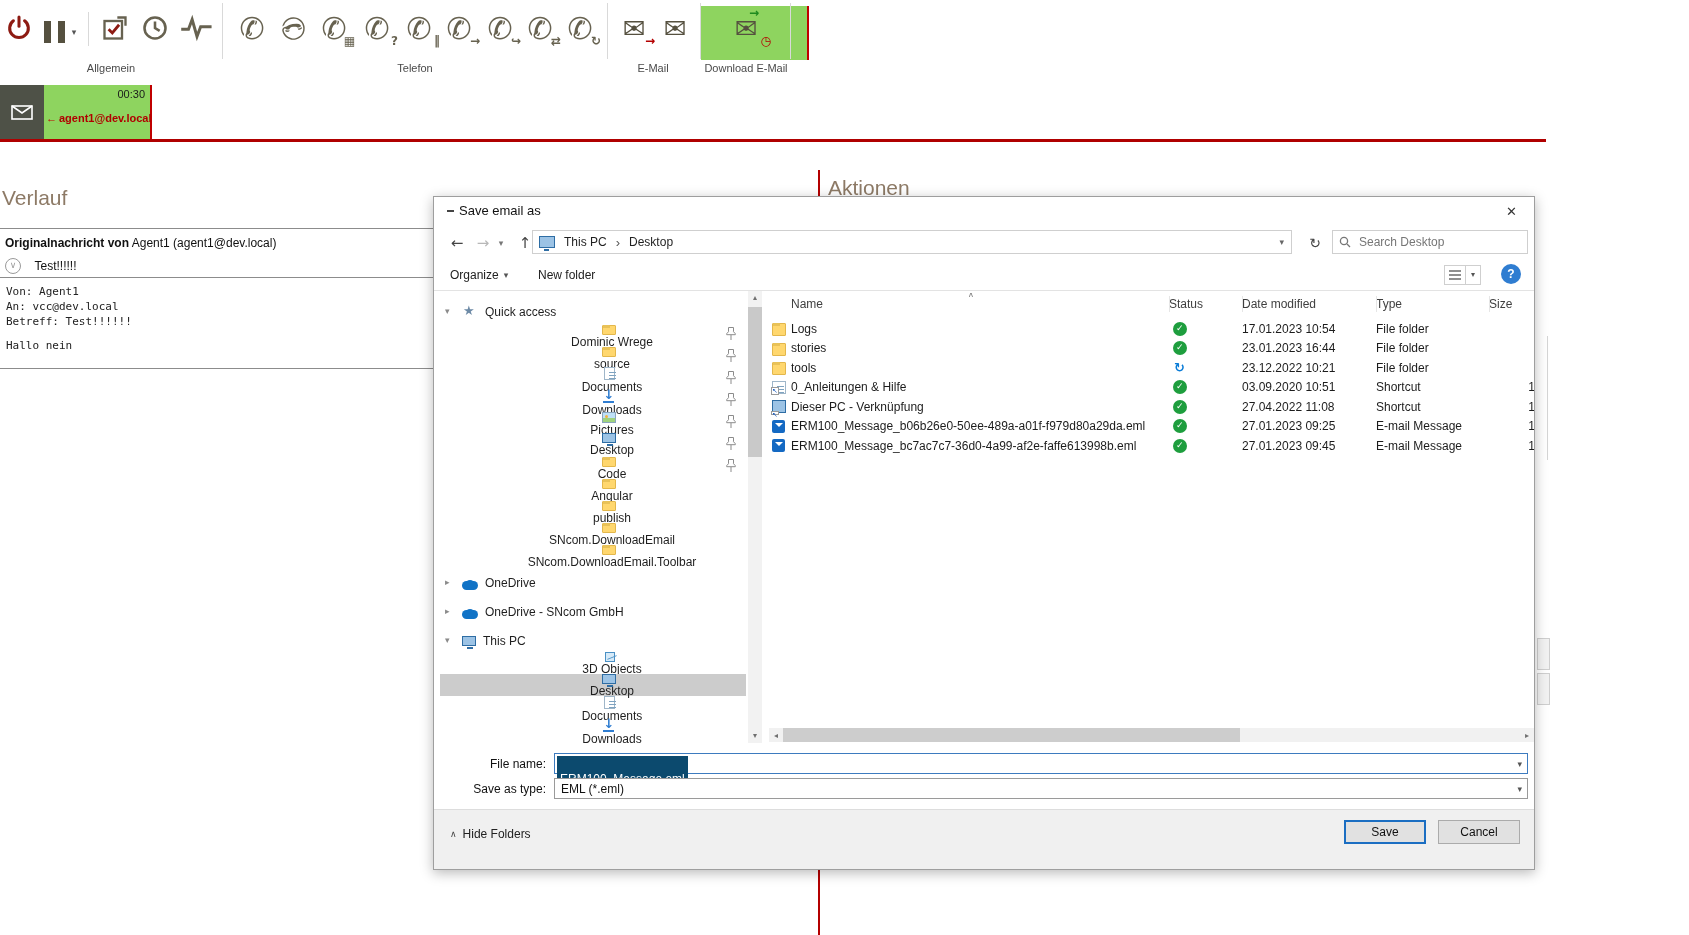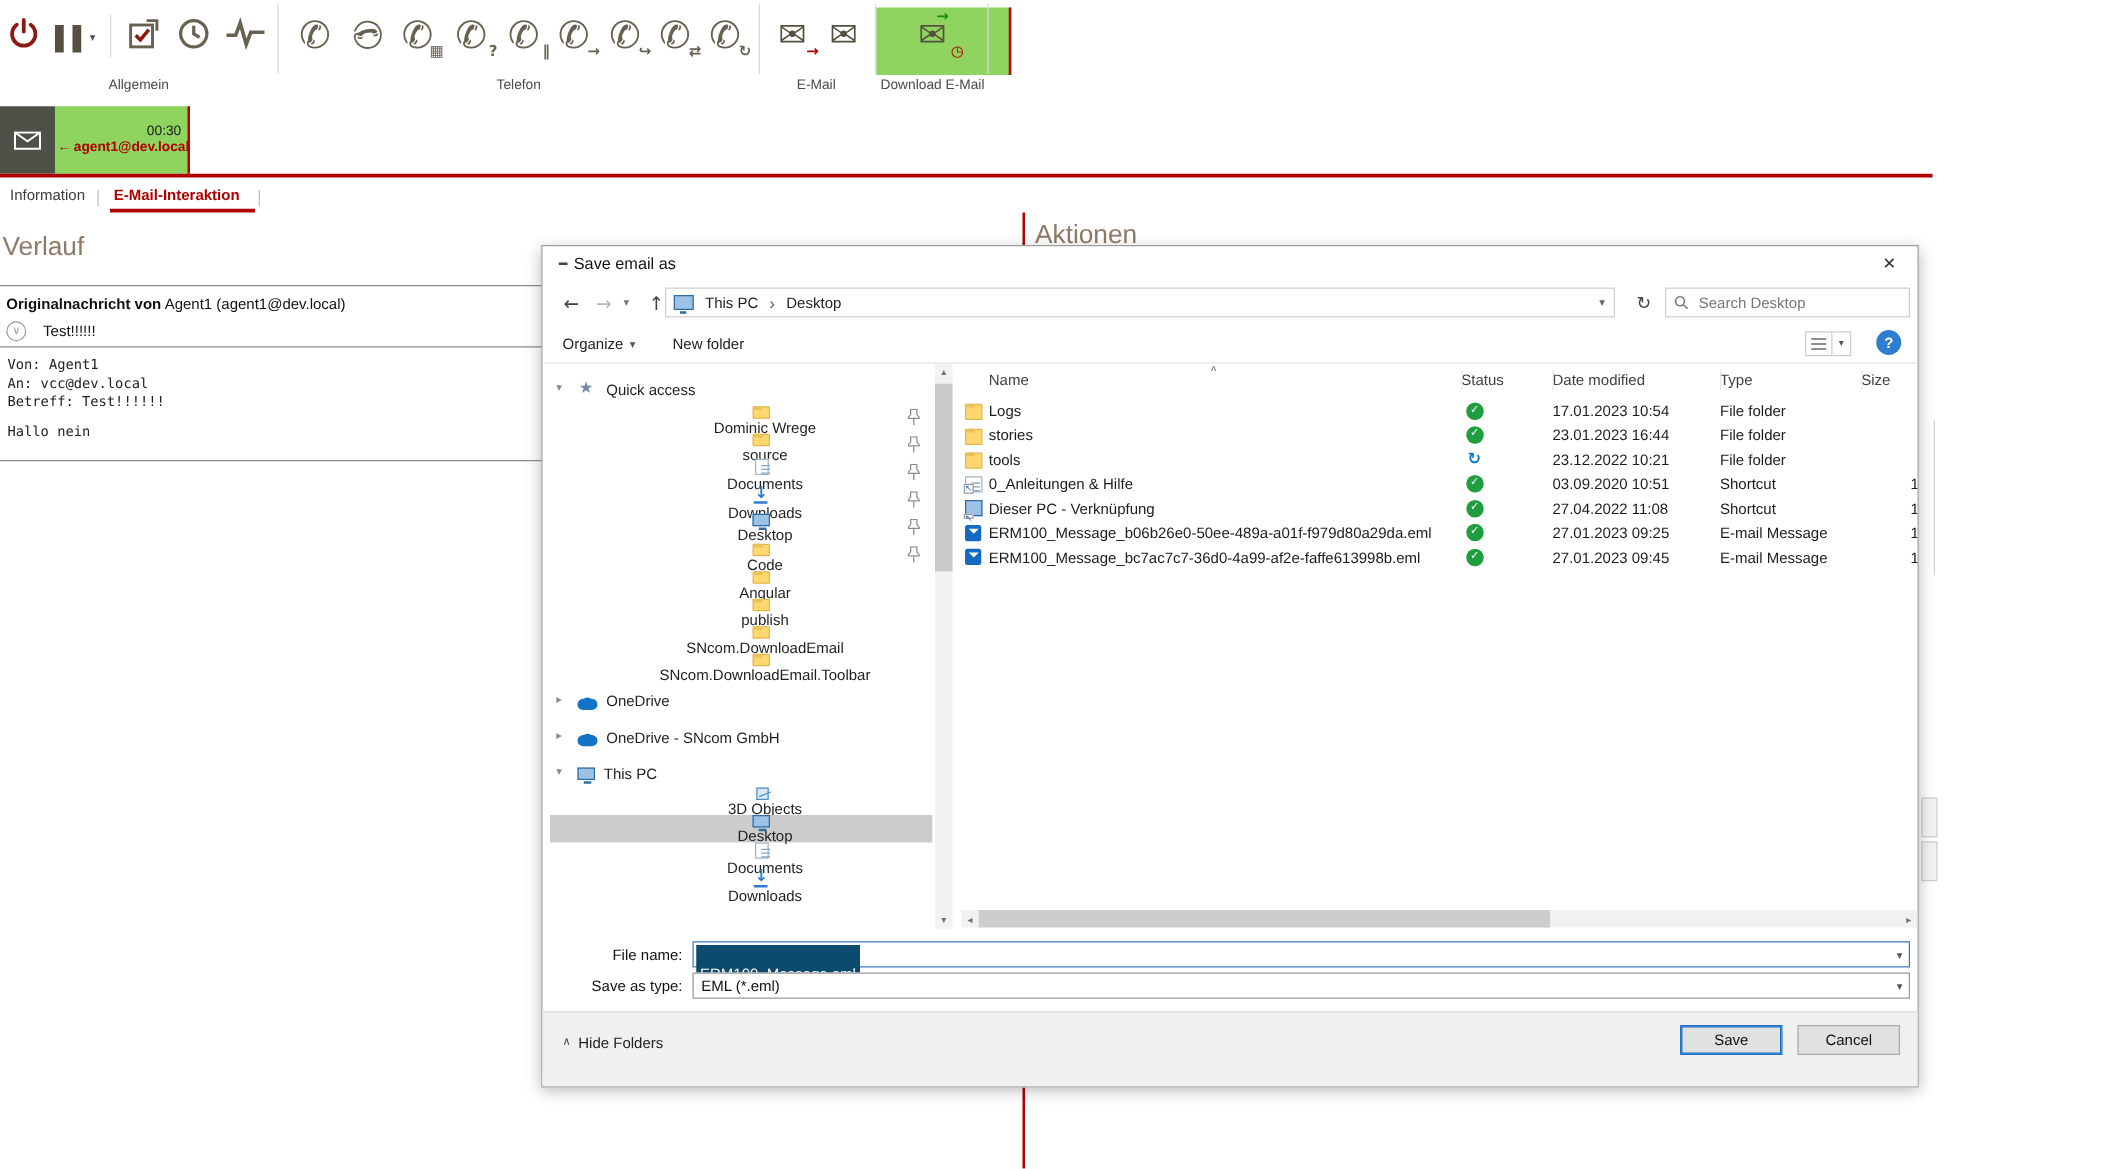--- a/index.html
+++ b/index.html
@@ -19,21 +19,21 @@
   .ov.red{color:#b40000}.ov.green{color:#1f8a1f}
   .env{font-size:27px;line-height:44px;color:#55503f;}
   .pausewrap{display:inline-flex;align-items:center;gap:4px;margin-top:8px;}
   .pbar{display:inline-block;width:7px;height:22px;background:#55503f;margin-right:3px;}
   .dd{font-size:9px;color:#555;}
   
   .session{position:absolute;top:85px;left:0;width:150px;height:54px;cursor:pointer;}
   .mailbox{position:absolute;left:0;top:0;width:44px;height:54px;background:#4e5147;
            display:flex;align-items:center;justify-content:center;}
   .green{position:absolute;left:44px;top:0;width:106px;height:54px;background:#8ed45f;border-right:2px solid #c00000;}
-  .timer{position:absolute;top:14px;right:5px;font-size:11px;color:#1a1a1a;margin-left:44px;}
+  .timer{position:absolute;top:3px;right:5px;font-size:11px;color:#1a1a1a;margin-left:44px;}
   .agent{position:absolute;bottom:15px;left:2px;font-size:11px;font-weight:bold;color:#b00000;white-space:nowrap;}
   .agent .arr{color:#c00000;font-weight:bold;font-style:normal;margin-right:2px;}
   .redline{position:absolute;top:139px;left:0;width:1546px;height:3px;background:#b00000;}
   
   .tabs{position:absolute;top:146px;left:0;width:400px;height:26px;}
   .tab{position:absolute;top:3px;font-size:12px;color:#3c3c3c;cursor:pointer;white-space:nowrap;}
   .tab.info{left:8px;}
   .tab.active{left:91px;color:#b00000;font-weight:bold;}
   .tsep{position:absolute;top:6px;width:1px;height:13px;background:#c0c0c0;}
   .tsep.p1{left:78px}.tsep.p2{left:207px}
@@ -255,27 +255,20 @@
           <path d="M1 1l10 7 10-7" fill="none" stroke="#fff" stroke-width="1.6"></path>
         </svg>
     </div>
     <div class="green">
       <span class="timer">00:30</span>
       <span class="agent"><i class="arr">←</i><span>agent1@dev.local</span></span>
     </div>
   </div>
   <div class="redline"></div>
 
-  <div class="tabs">
-    <span class="tab info">Information</span>
-    <span class="tsep p1"></span>
-    <span class="tab active">E-Mail-Interaktion</span>
-    <span class="tsep p2"></span>
-    <div class="tabunderline"></div>
-  </div>
 
   <h2 class="paneltitle verlauf">Verlauf</h2>
   <div class="hline l1"></div>
   <div class="origline">
     <b>Originalnachricht von</b>
     <span>Agent1 (agent1@dev.local)</span>
   </div>
   <div class="subjrow">
     <span class="expander"><span>∨</span></span>
     <span class="subj">Test!!!!!!</span>
@@ -375,20 +368,28 @@
         </div>
         <div class="ti d1">
           <span class="tic icdl"></span>
           <span class="til">Downloads</span>
           <span class="pin"><svg width="10" height="14" viewBox="0 0 10 14">
                 <path d="M2.5.5h5v4.2l1.8 2v1H.7v-1l1.8-2z" fill="none" stroke="#6f6f6f"></path>
                 <line x1="5" y1="8" x2="5" y2="13" stroke="#6f6f6f"></line>
               </svg></span>
         </div>
         <div class="ti d1">
+          <span class="tic icpic"></span>
+          <span class="til">Pictures</span>
+          <span class="pin"><svg width="10" height="14" viewBox="0 0 10 14">
+                <path d="M2.5.5h5v4.2l1.8 2v1H.7v-1l1.8-2z" fill="none" stroke="#6f6f6f"></path>
+                <line x1="5" y1="8" x2="5" y2="13" stroke="#6f6f6f"></line>
+              </svg></span>
+        </div>
+        <div class="ti d1">
           <span class="tic icdesk"></span>
           <span class="til">Desktop</span>
           <span class="pin"><svg width="10" height="14" viewBox="0 0 10 14">
                 <path d="M2.5.5h5v4.2l1.8 2v1H.7v-1l1.8-2z" fill="none" stroke="#6f6f6f"></path>
                 <line x1="5" y1="8" x2="5" y2="13" stroke="#6f6f6f"></line>
               </svg></span>
         </div>
         <div class="ti d1">
           <span class="tic icfolder"></span>
           <span class="til">Code</span>

